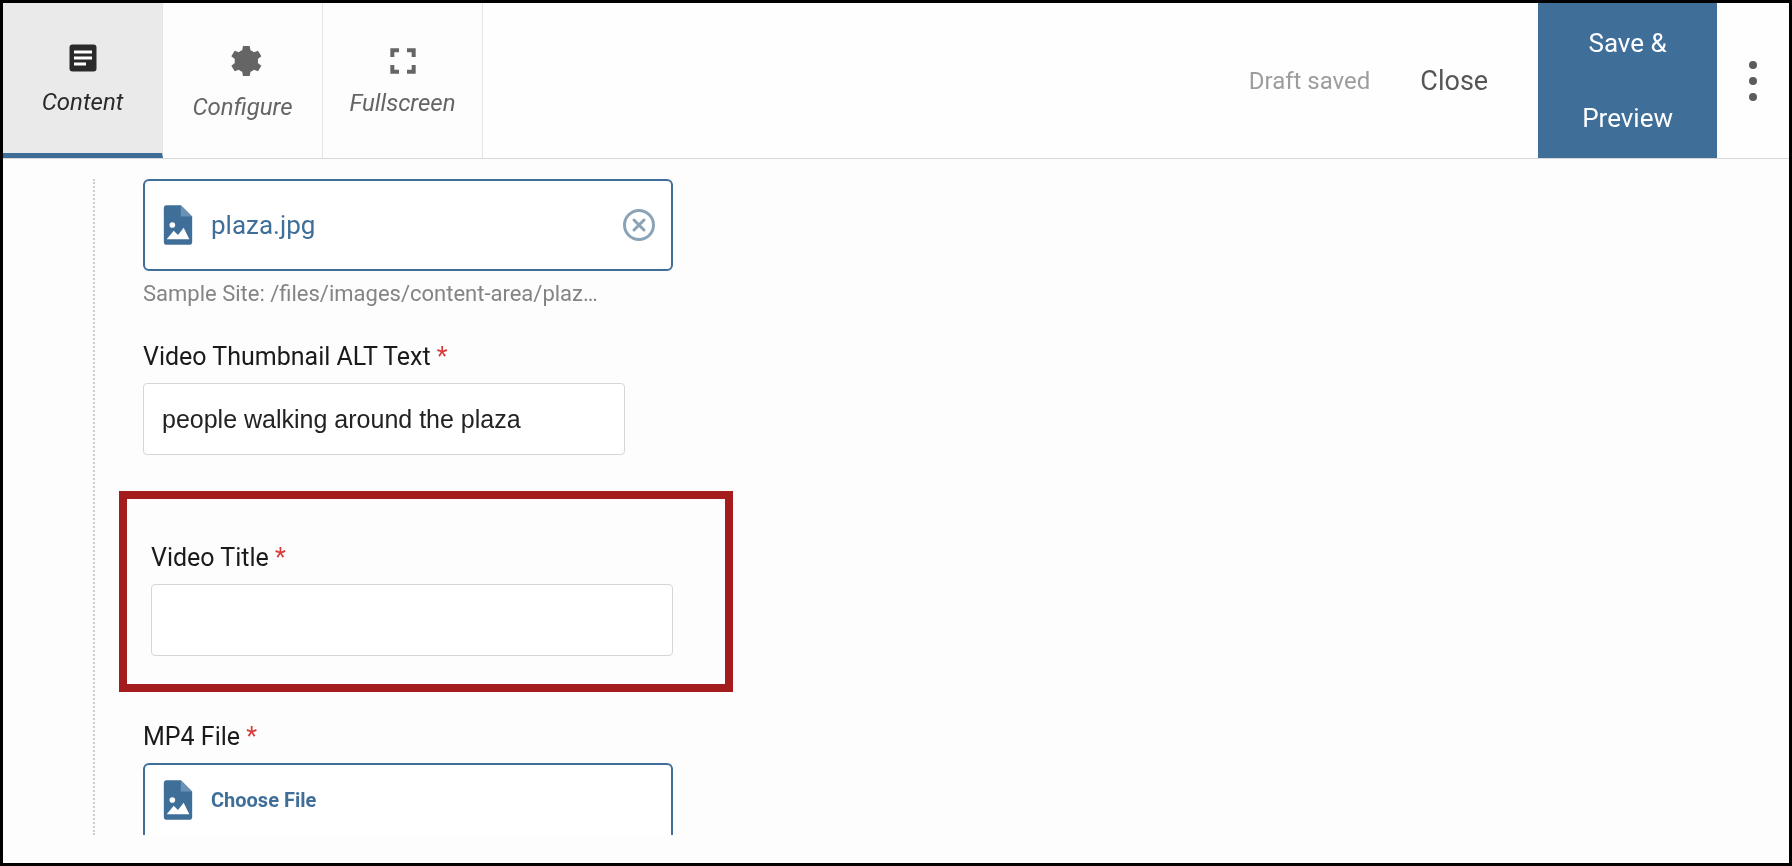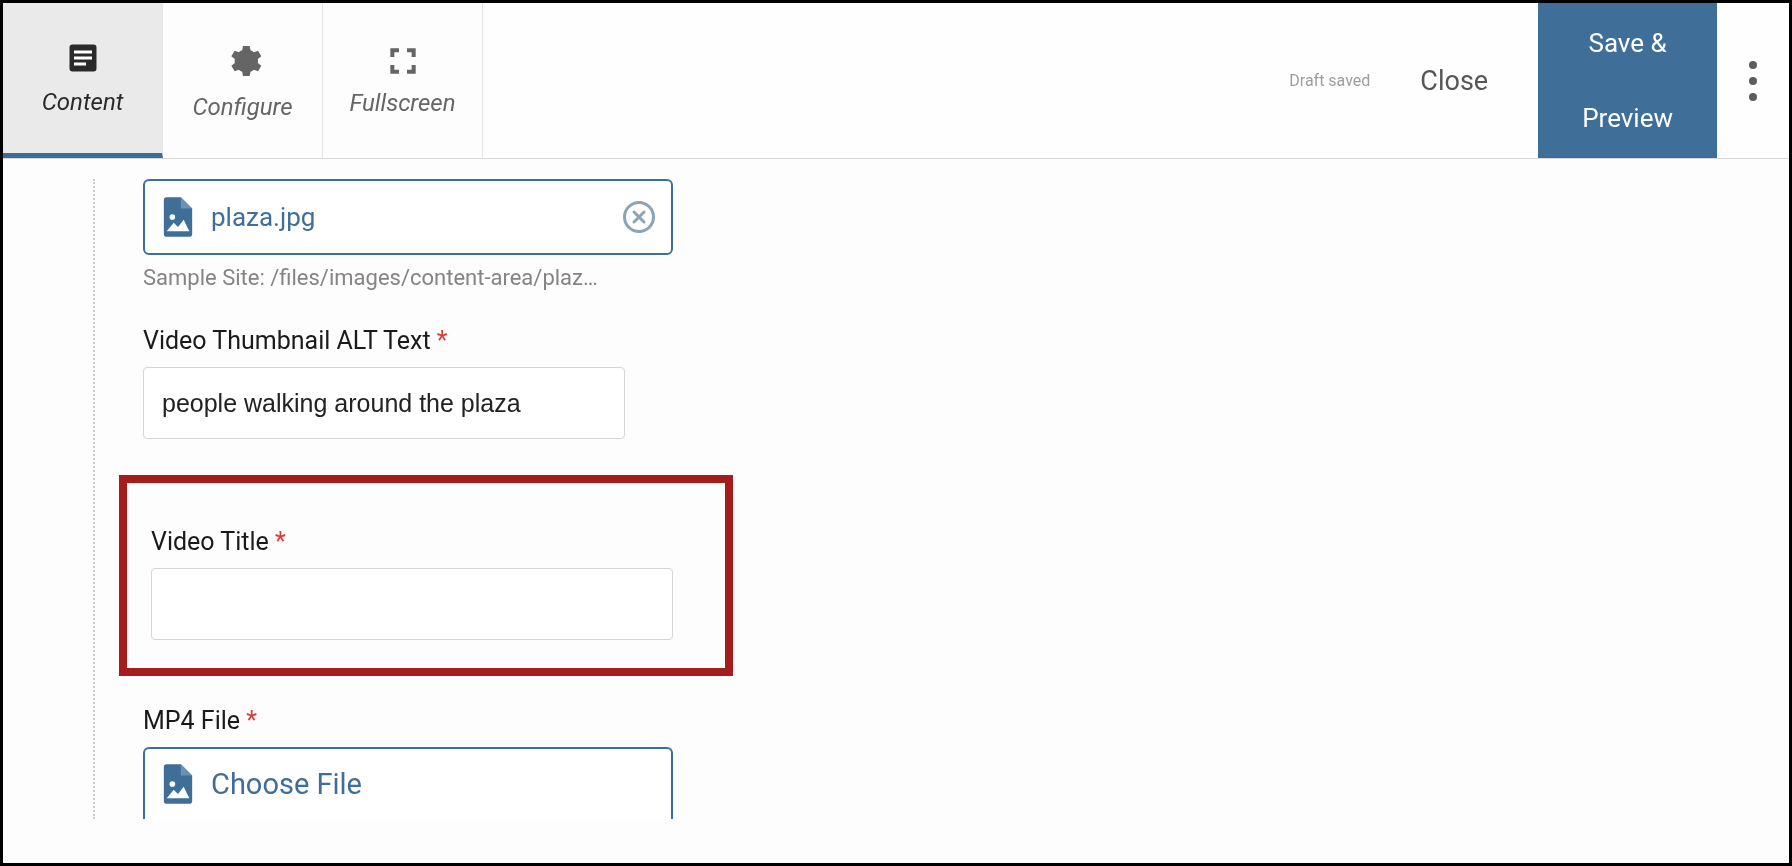--- a/index.html
+++ b/index.html
@@ -49,21 +49,21 @@
       color: #2a2a2a;
     }
     .tab-btn .icon {
       margin-bottom: 12px;
       display: flex;
       align-items: center;
       justify-content: center;
     }
     .status-text {
       color: #9d9d9d;
-      font-size: 16px;
+      font-size: 24px;
       margin-right: 50px;
     }
     .close-btn {
       color: #565656;
       font-size: 27px;
       margin-right: 50px;
       cursor: pointer;
     }
     .primary-btn {
       background: #3f6f99;
@@ -125,21 +125,21 @@
       display: block;
     }
     .required-star {
       color: #d93b3b;
     }
     .file-input {
       display: flex;
       align-items: center;
       border: 2px solid #3f6f99;
       border-radius: 6px;
-      height: 76px;
+      height: 92px;
       width: 530px;
       padding: 0 16px;
       background: #fff;
     }
     .file-input .file-icon {
       width: 34px;
       height: 40px;
       margin-right: 16px;
       flex-shrink: 0;
     }
@@ -204,21 +204,22 @@
       border-bottom: none;
     }
     .choose-file .file-icon {
       width: 34px;
       height: 40px;
       margin-right: 16px;
       flex-shrink: 0;
     }
     .choose-file .choose-label {
       color: #3f6f99;
-      font-size: 29px;
+      font-size: 20px;
+      font-weight: bold;
     }
   </style>
 </head>
 <body>
 
 <div class="toolbar">
   <div class="toolbar-left">
     <div class="tab-btn active">
       <div class="icon">
         <svg width="36" height="36" viewBox="0 0 24 24">

